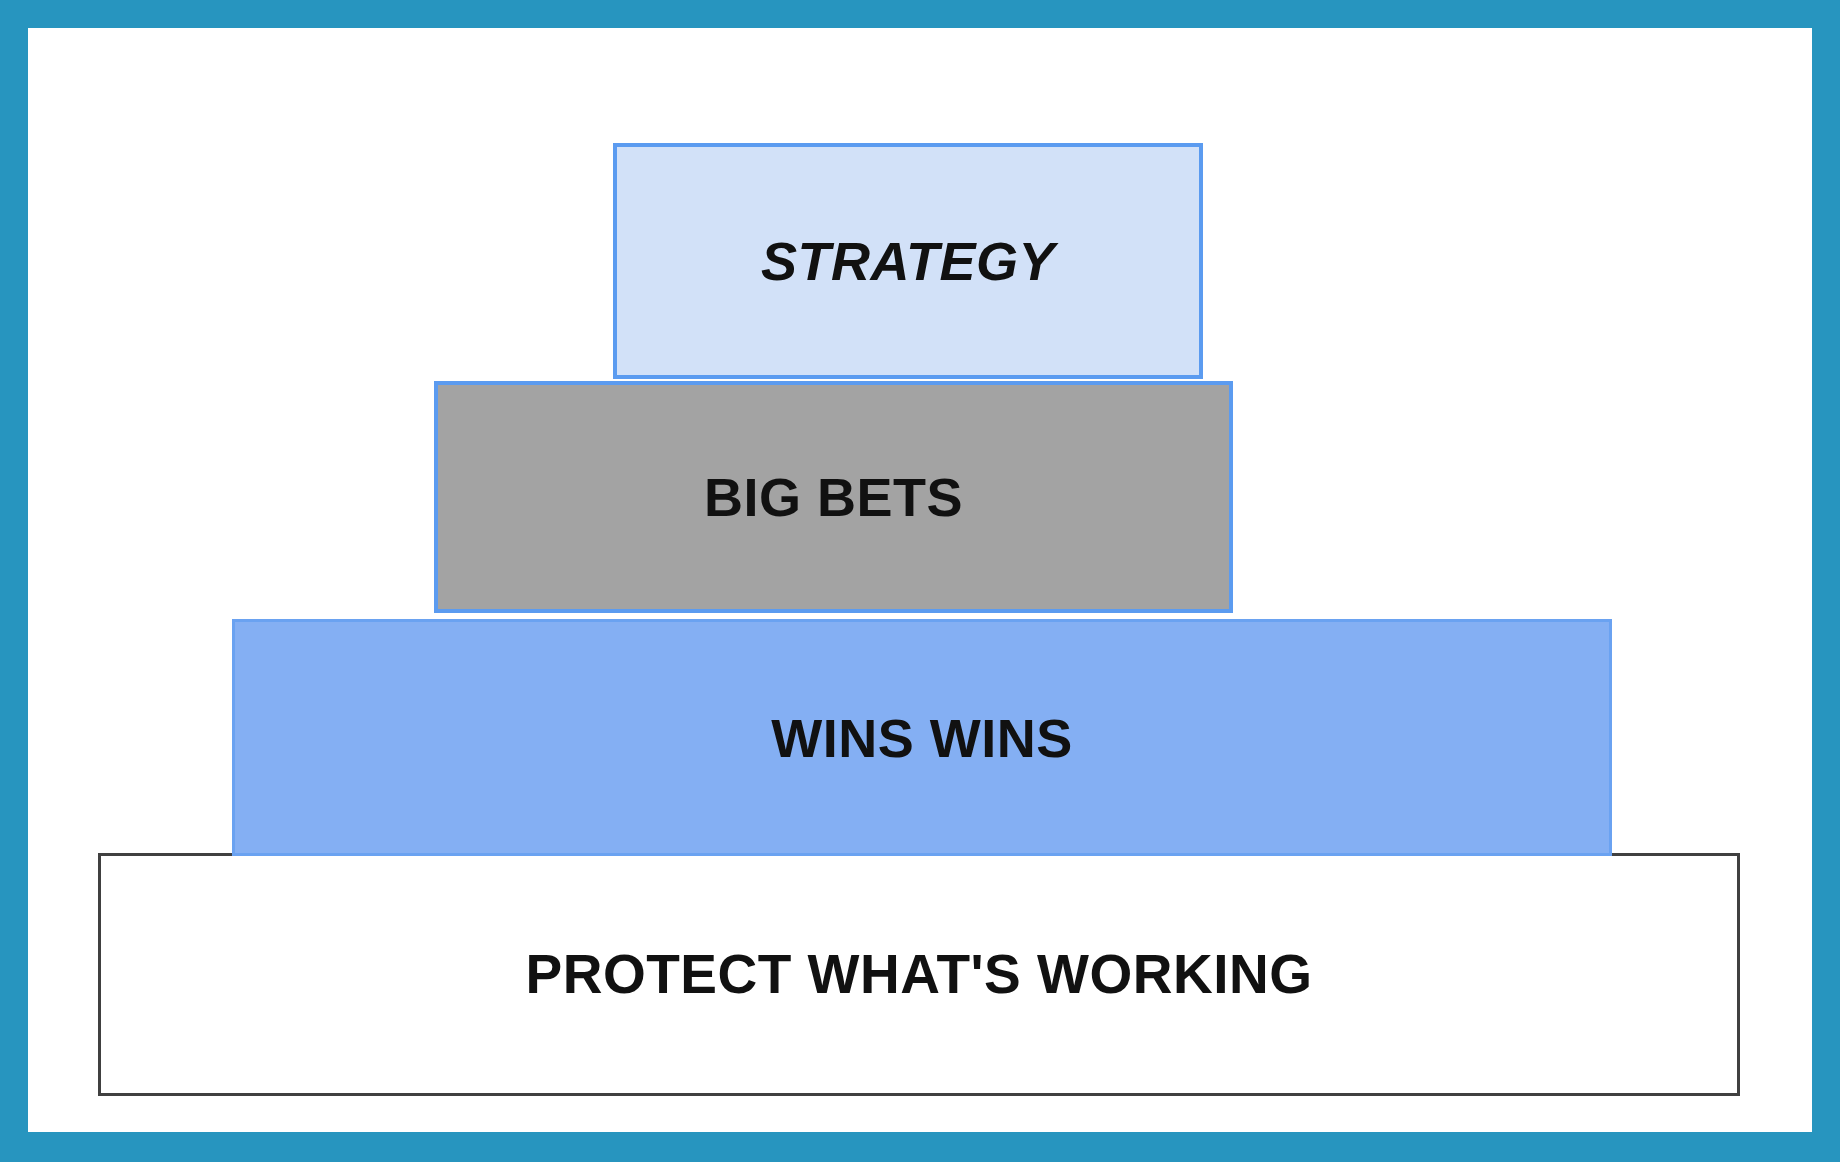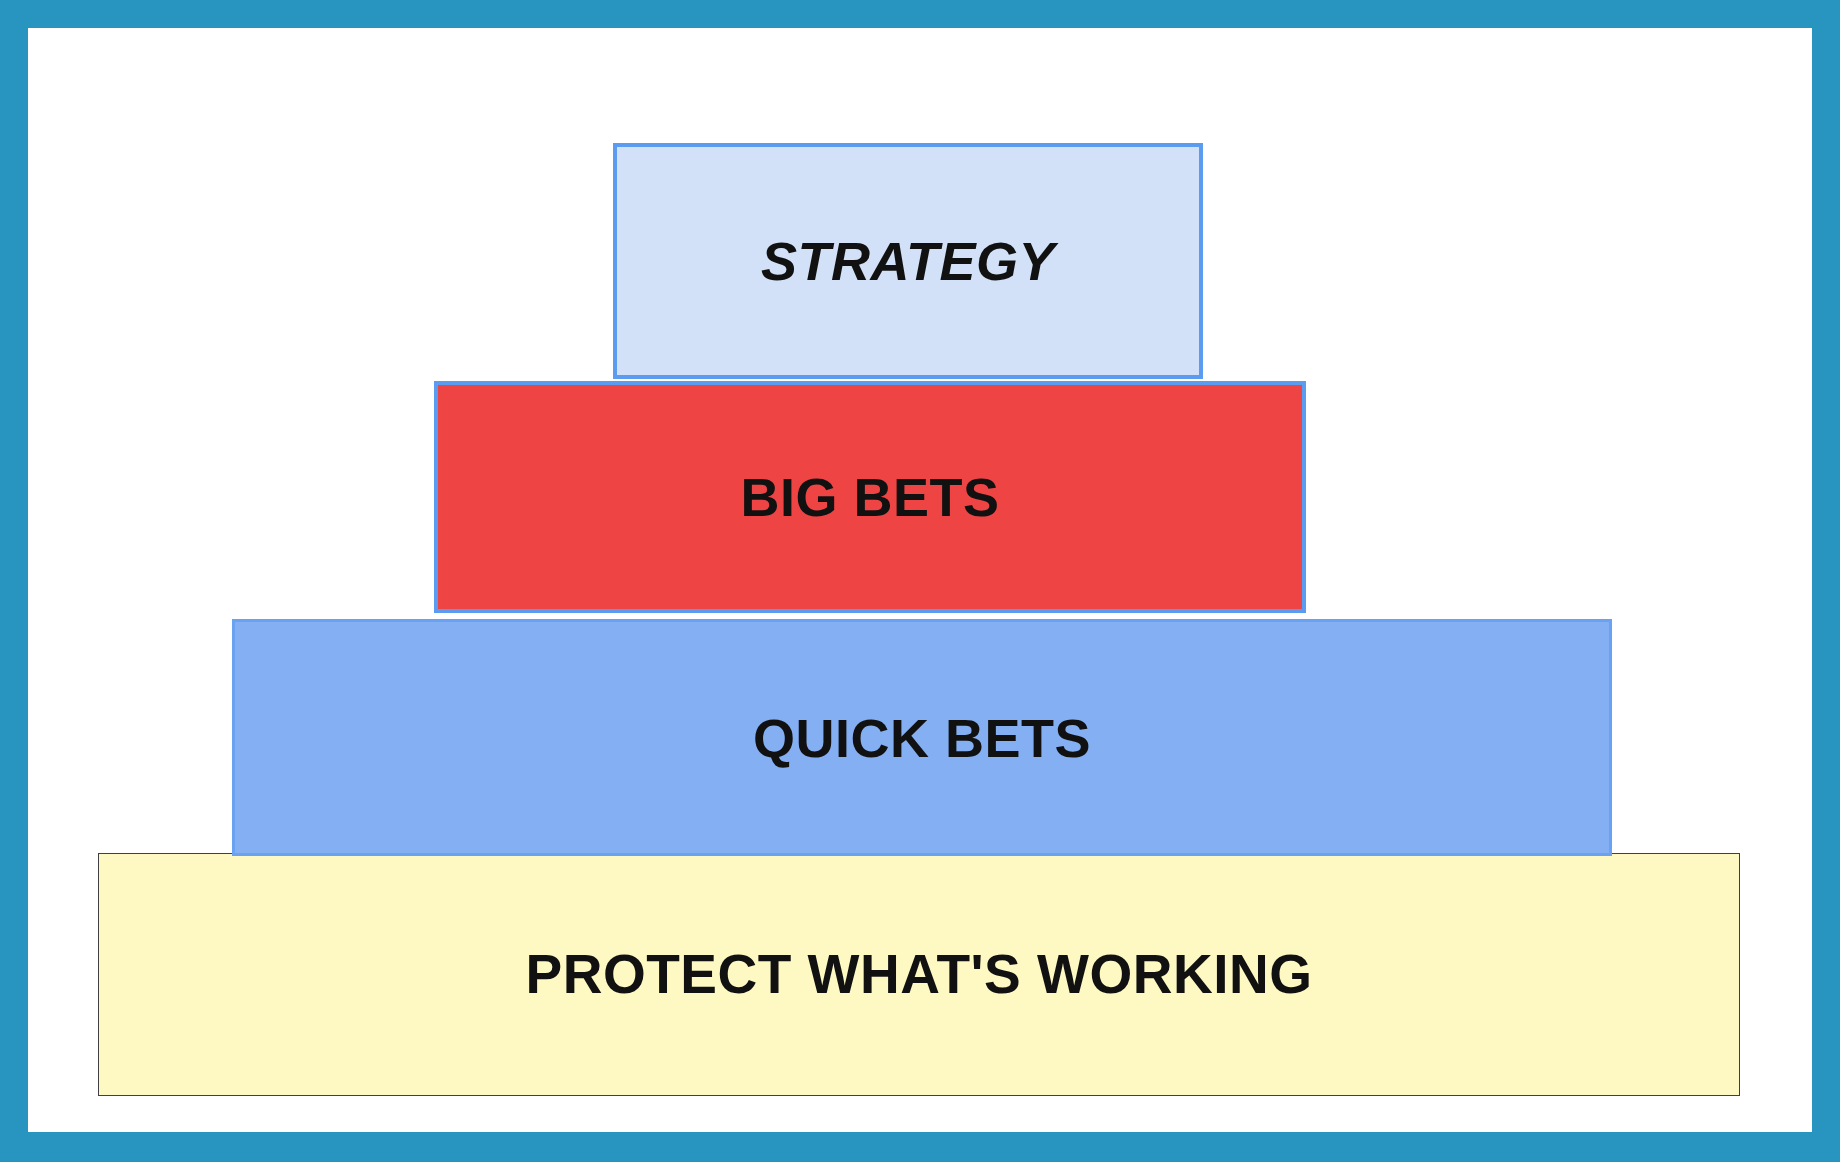--- a/index.html
+++ b/index.html
@@ -70,23 +70,23 @@
     background: #d2e1f8;
     border: 4px solid #5b9bf0;
     z-index: 4;
   }
   #tier-1 .tier-label { font-size: 54px; font-style: italic; }
 
   
   #tier-2 {
     left: 434px;
     top: 381px;
-    width: 872px;
+    width: 799px;
     height: 232px;
-    background: #ef4444;
+    background: #a3a3a3;
     border: 4px solid #5b9bf0;
     z-index: 3;
   }
   #tier-2 .tier-label { font-size: 54px; }
 
   
   #tier-3 {
     left: 232px;
     top: 619px;
     width: 1380px;
@@ -96,22 +96,22 @@
     z-index: 2;
   }
   #tier-3 .tier-label { font-size: 54px; }
 
   
   #tier-4 {
     left: 98px;
     top: 853px;
     width: 1642px;
     height: 243px;
-    background: #fef9c3;
-    border: 1px solid #404040;
+    background: #ffffff;
+    border: 3px solid #404040;
     z-index: 1;
   }
   #tier-4 .tier-label { font-size: 55px; }
 </style>
 </head>
 <body>
 
 <div id="canvas">
 
   <div id="inner-board"></div>
@@ -120,21 +120,21 @@
 
     <div class="tier" id="tier-1">
       <span class="tier-label">STRATEGY</span>
     </div>
 
     <div class="tier" id="tier-2">
       <span class="tier-label">BIG BETS</span>
     </div>
 
     <div class="tier" id="tier-3">
-      <span class="tier-label">QUICK BETS</span>
+      <span class="tier-label">WINS WINS</span>
     </div>
 
     <div class="tier" id="tier-4">
       <span class="tier-label">PROTECT WHAT'S WORKING</span>
     </div>
 
   </div>
 </div>
 
 </body></html>

